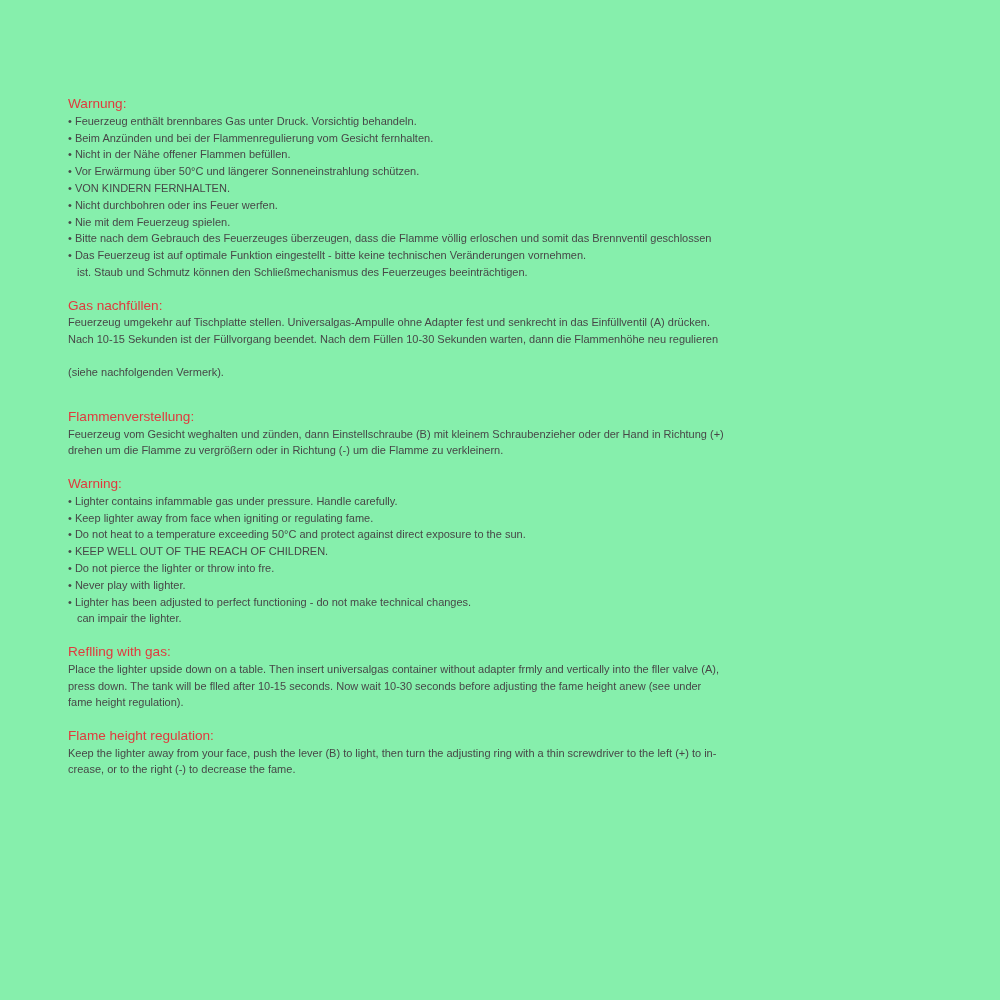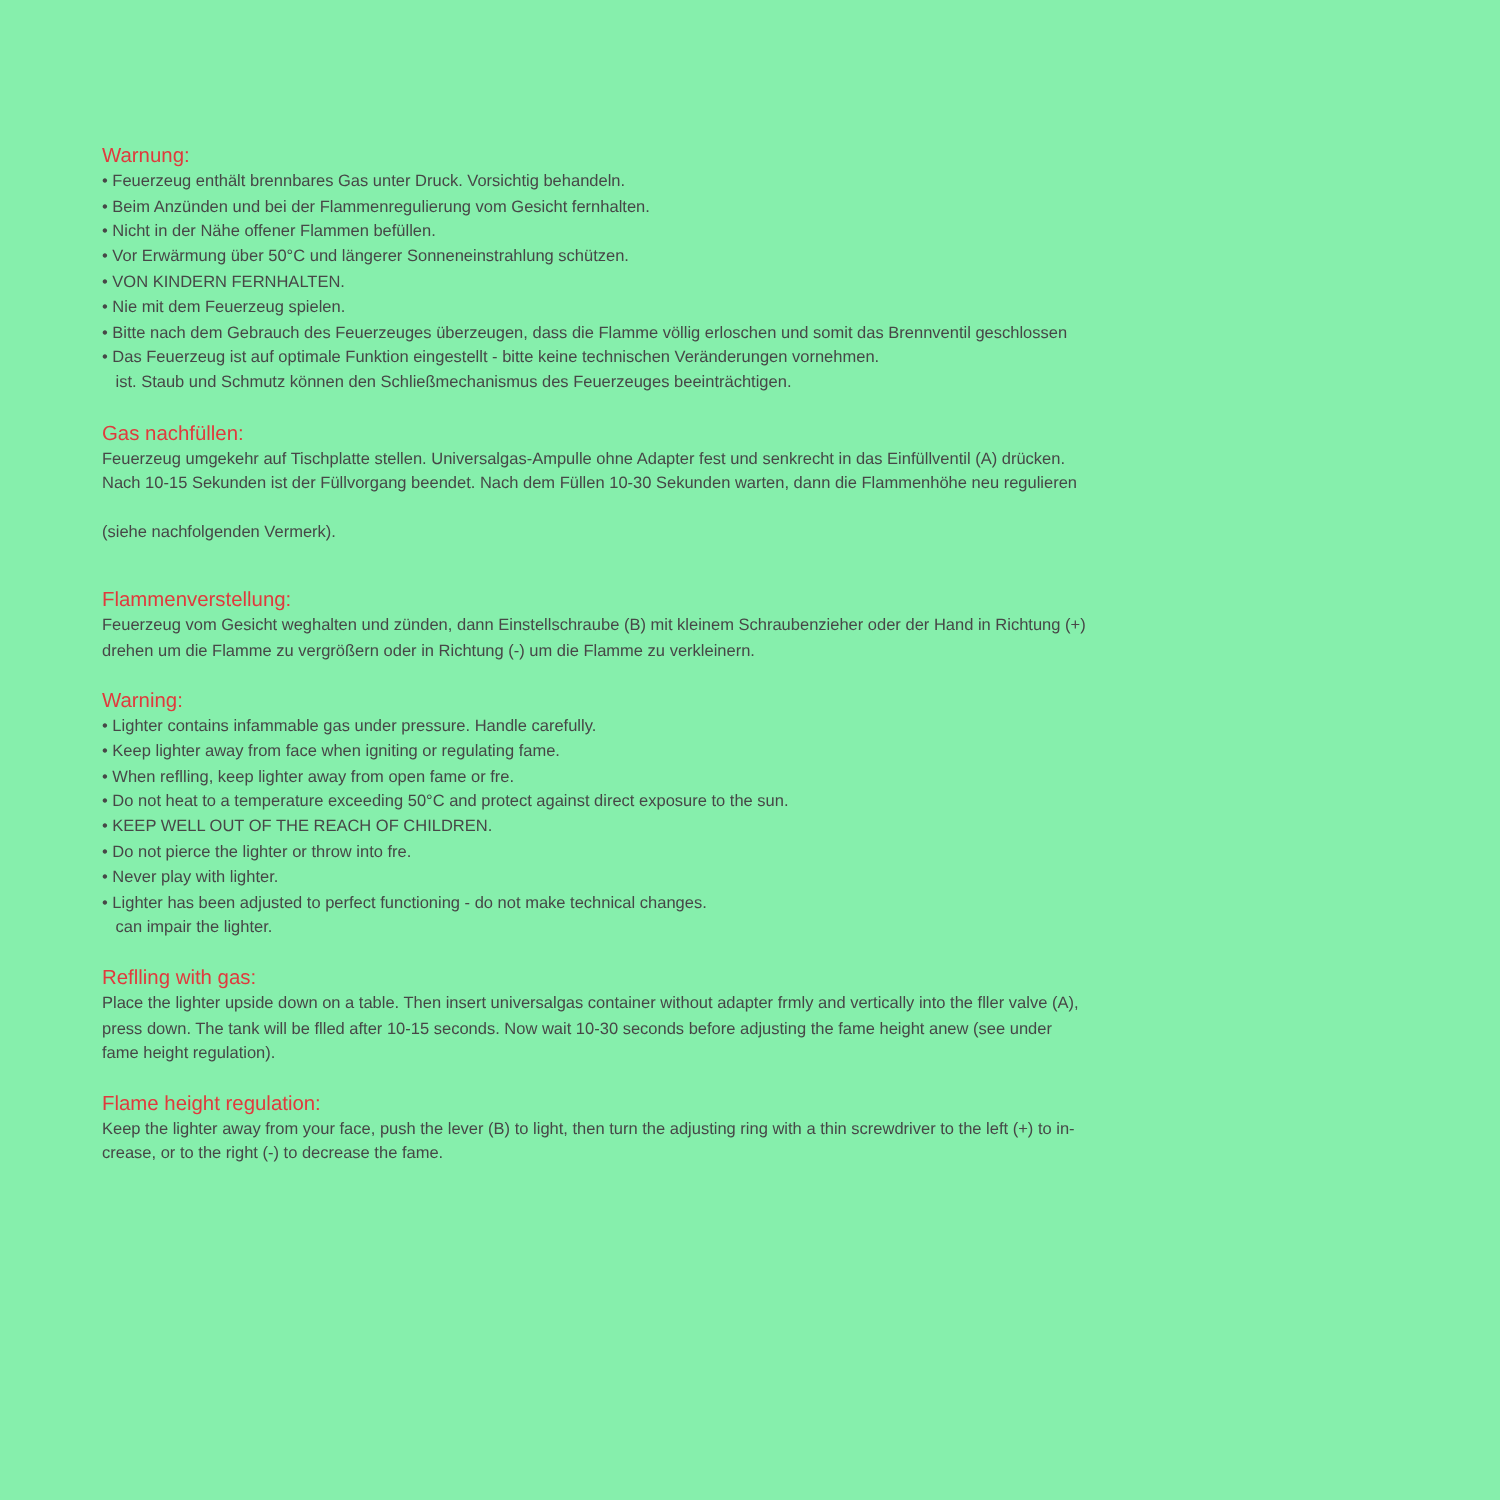--- a/index.html
+++ b/index.html
@@ -44,41 +44,41 @@
 
 <div class="page">
   <div class="sheet" id="sheet">
       <div class="section">
         <div class="heading" style="color: rgb(224, 58, 61);">Warnung:</div>
         <div class="line" style="color: rgb(71, 71, 71);">• Feuerzeug enthält brennbares Gas unter Druck. Vorsichtig behandeln.</div>
         <div class="line" style="color: rgb(71, 71, 71);">• Beim Anzünden und bei der Flammenregulierung vom Gesicht fernhalten.</div>
         <div class="line" style="color: rgb(71, 71, 71);">• Nicht in der Nähe offener Flammen befüllen.</div>
         <div class="line" style="color: rgb(71, 71, 71);">• Vor Erwärmung über 50°C und längerer Sonneneinstrahlung schützen.</div>
         <div class="line" style="color: rgb(71, 71, 71);">• VON KINDERN FERNHALTEN.</div>
+        <div class="line" style="color: rgb(71, 71, 71);">• Nicht durchbohren oder ins Feuer werfen.</div>
         <div class="line" style="color: rgb(71, 71, 71);">• Nie mit dem Feuerzeug spielen.</div>
         <div class="line" style="color: rgb(71, 71, 71);">• Bitte nach dem Gebrauch des Feuerzeuges überzeugen, dass die Flamme völlig erloschen und somit das Brennventil geschlossen</div>
         <div class="line" style="color: rgb(71, 71, 71);">• Das Feuerzeug ist auf optimale Funktion eingestellt - bitte keine technischen Veränderungen vornehmen.</div>
         <div class="line indent" style="color: rgb(71, 71, 71);">ist. Staub und Schmutz können den Schließmechanismus des Feuerzeuges beeinträchtigen.</div>
       </div>
       <div class="section">
         <div class="heading" style="color: rgb(224, 58, 61);">Gas nachfüllen:</div>
         <div class="line" style="color: rgb(71, 71, 71);">Feuerzeug umgekehr auf Tischplatte stellen. Universalgas-Ampulle ohne Adapter fest und senkrecht in das Einfüllventil (A) drücken.</div>
         <div class="line" style="color: rgb(71, 71, 71);">Nach 10-15 Sekunden ist der Füllvorgang beendet. Nach dem Füllen 10-30 Sekunden warten, dann die Flammenhöhe neu regulieren</div>
         <div class="line" style="color: rgb(71, 71, 71); margin-top: 16px;">(siehe nachfolgenden Vermerk).</div>
       </div>
       <div class="section">
         <div class="heading" style="color: rgb(224, 58, 61); margin-top: 28px;">Flammenverstellung:</div>
         <div class="line" style="color: rgb(71, 71, 71);">Feuerzeug vom Gesicht weghalten und zünden, dann Einstellschraube (B) mit kleinem Schraubenzieher oder der Hand in Richtung (+)</div>
         <div class="line" style="color: rgb(71, 71, 71);">drehen um die Flamme zu vergrößern oder in Richtung (-) um die Flamme zu verkleinern.</div>
       </div>
       <div class="section">
         <div class="heading" style="color: rgb(224, 58, 61);">Warning:</div>
         <div class="line" style="color: rgb(71, 71, 71);">• Lighter contains infammable gas under pressure. Handle carefully.</div>
         <div class="line" style="color: rgb(71, 71, 71);">• Keep lighter away from face when igniting or regulating fame.</div>
-        <div class="line" style="color: rgb(71, 71, 71);">• When reflling, keep lighter away from open fame or fre.</div>
         <div class="line" style="color: rgb(71, 71, 71);">• Do not heat to a temperature exceeding 50°C and protect against direct exposure to the sun.</div>
         <div class="line" style="color: rgb(71, 71, 71);">• KEEP WELL OUT OF THE REACH OF CHILDREN.</div>
         <div class="line" style="color: rgb(71, 71, 71);">• Do not pierce the lighter or throw into fre.</div>
         <div class="line" style="color: rgb(71, 71, 71);">• Never play with lighter.</div>
         <div class="line" style="color: rgb(71, 71, 71);">• Lighter has been adjusted to perfect functioning - do not make technical changes.</div>
         <div class="line indent" style="color: rgb(71, 71, 71);">can impair the lighter.</div>
       </div>
       <div class="section">
         <div class="heading" style="color: rgb(224, 58, 61);">Reflling with gas:</div>
         <div class="line" style="color: rgb(71, 71, 71);">Place the lighter upside down on a table. Then insert universalgas container without adapter frmly and vertically into the fller valve (A),</div>

